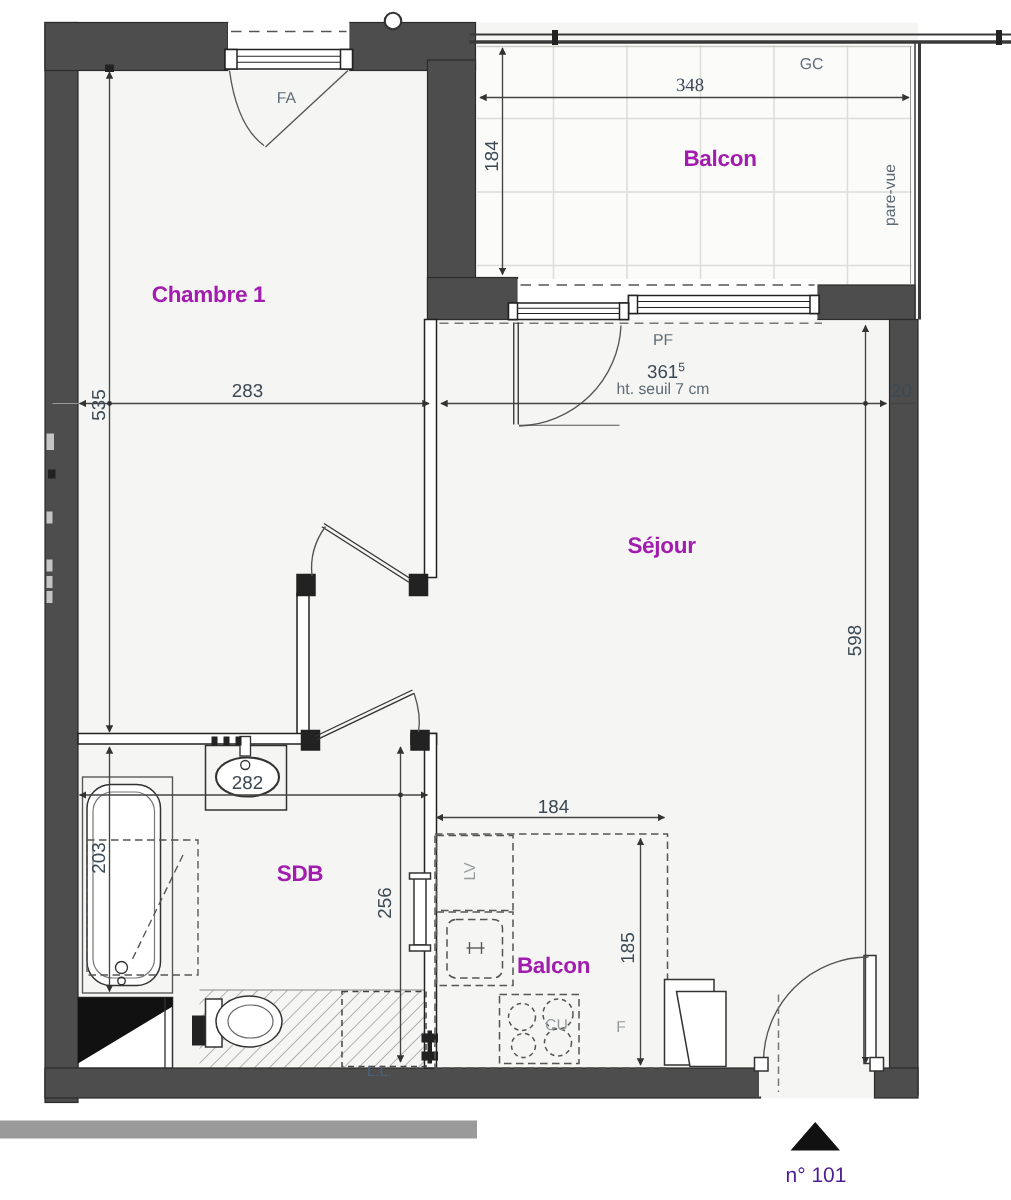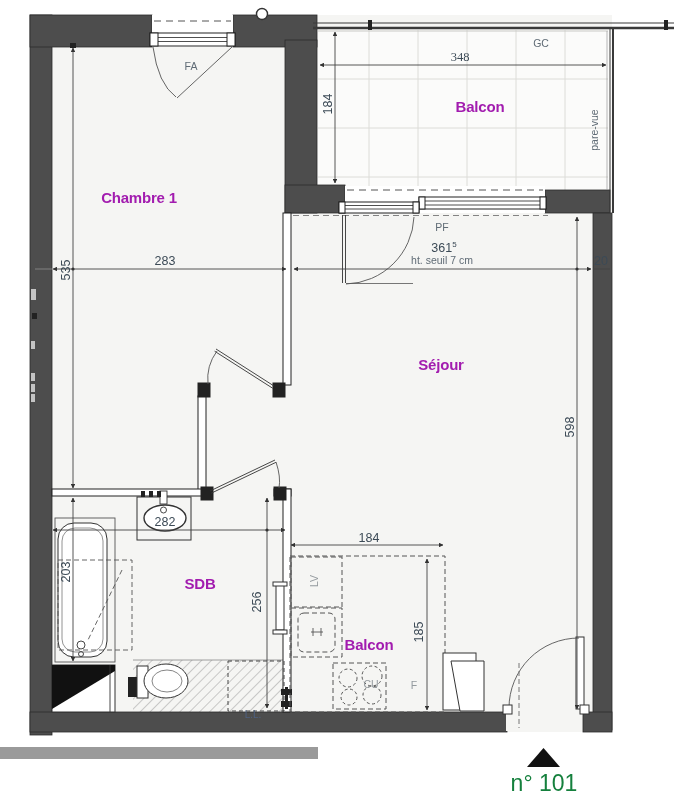--- a/index.html
+++ b/index.html
@@ -7,21 +7,21 @@
         font-family:"Liberation Sans",sans-serif;overflow:hidden;}
   .plan svg{position:absolute;left:0;top:0;}
   .t{position:absolute;transform:translate(-50%,-50%);white-space:nowrap;line-height:1;}
   .t.v{transform:translate(-50%,-50%) rotate(-90deg);}
   .lbl{font-weight:bold;font-size:15px;color:#a21caf;letter-spacing:-.2px;}
   .dim{font-size:12.5px;color:#3c4a56;}
   .dim sup{font-size:8px;}
   .ann{font-size:10.5px;color:#5f6b75;}
   .gray{color:#949a9e;}
   .ll{color:#4d6080;font-size:10px;}
-  .unit{font-size:23px;color:#15803d;text-align:right;}
+  .unit{font-size:14px;color:#4c1d95;text-align:right;}
 </style>
 </head>
 <body>
 
 <div class="plan">
 <svg width="674" height="800" viewBox="0 0 674 800">
   <defs>
     <pattern id="hatch" width="7" height="7" patternTransform="rotate(45)" patternUnits="userSpaceOnUse">
       <line x1="0" y1="0" x2="0" y2="7" stroke="#9a9a9a" stroke-width="1"></line>
     </pattern>

